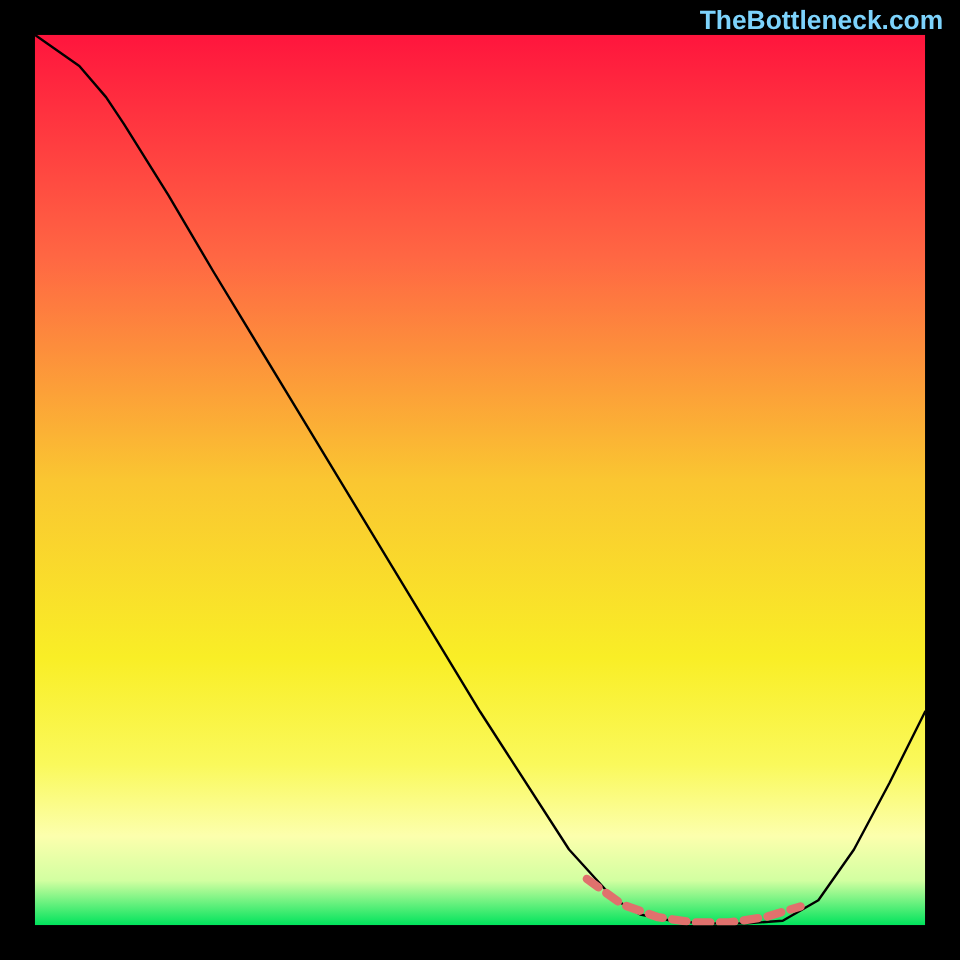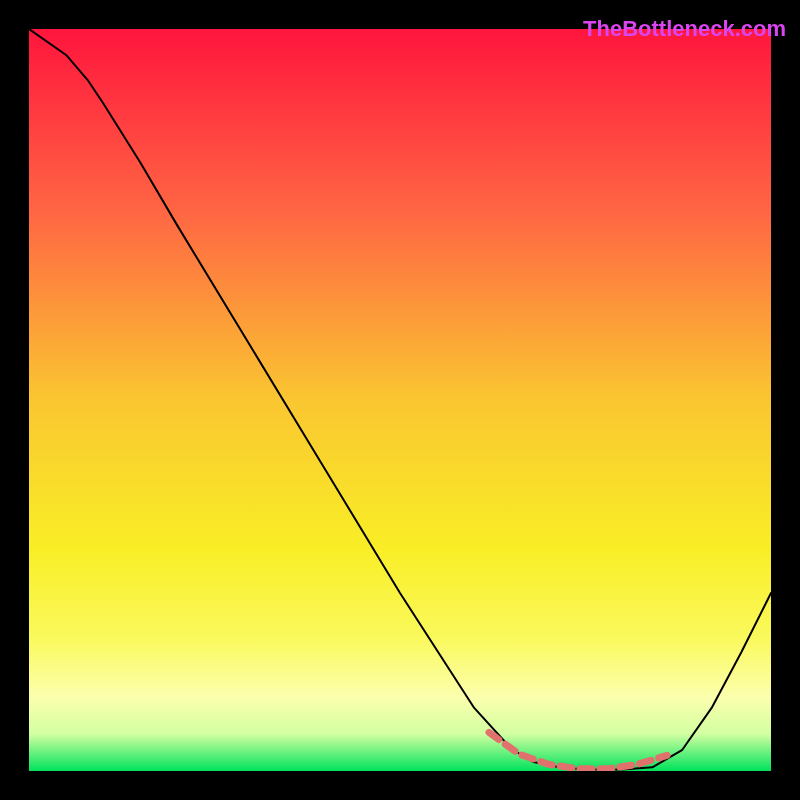--- a/index.html
+++ b/index.html
@@ -5,26 +5,26 @@
   html, body {
     margin: 0;
     padding: 0;
     width: 800px;
     height: 800px;
     background: #000000;
     overflow: hidden;
   }
   .watermark {
     position: absolute;
-    top: 16px;
+    top: 4px;
     right: 14px;
     font-family: Arial, Helvetica, sans-serif;
     font-size: 22px;
     font-weight: bold;
-    color: #d946ef;
+    color: #7dd3fc;
     z-index: 10;
   }
   .plot-area {
     position: absolute;
     left: 29px;
     top: 29px;
     width: 742px;
     height: 742px;
   }
   .plot-area svg {

